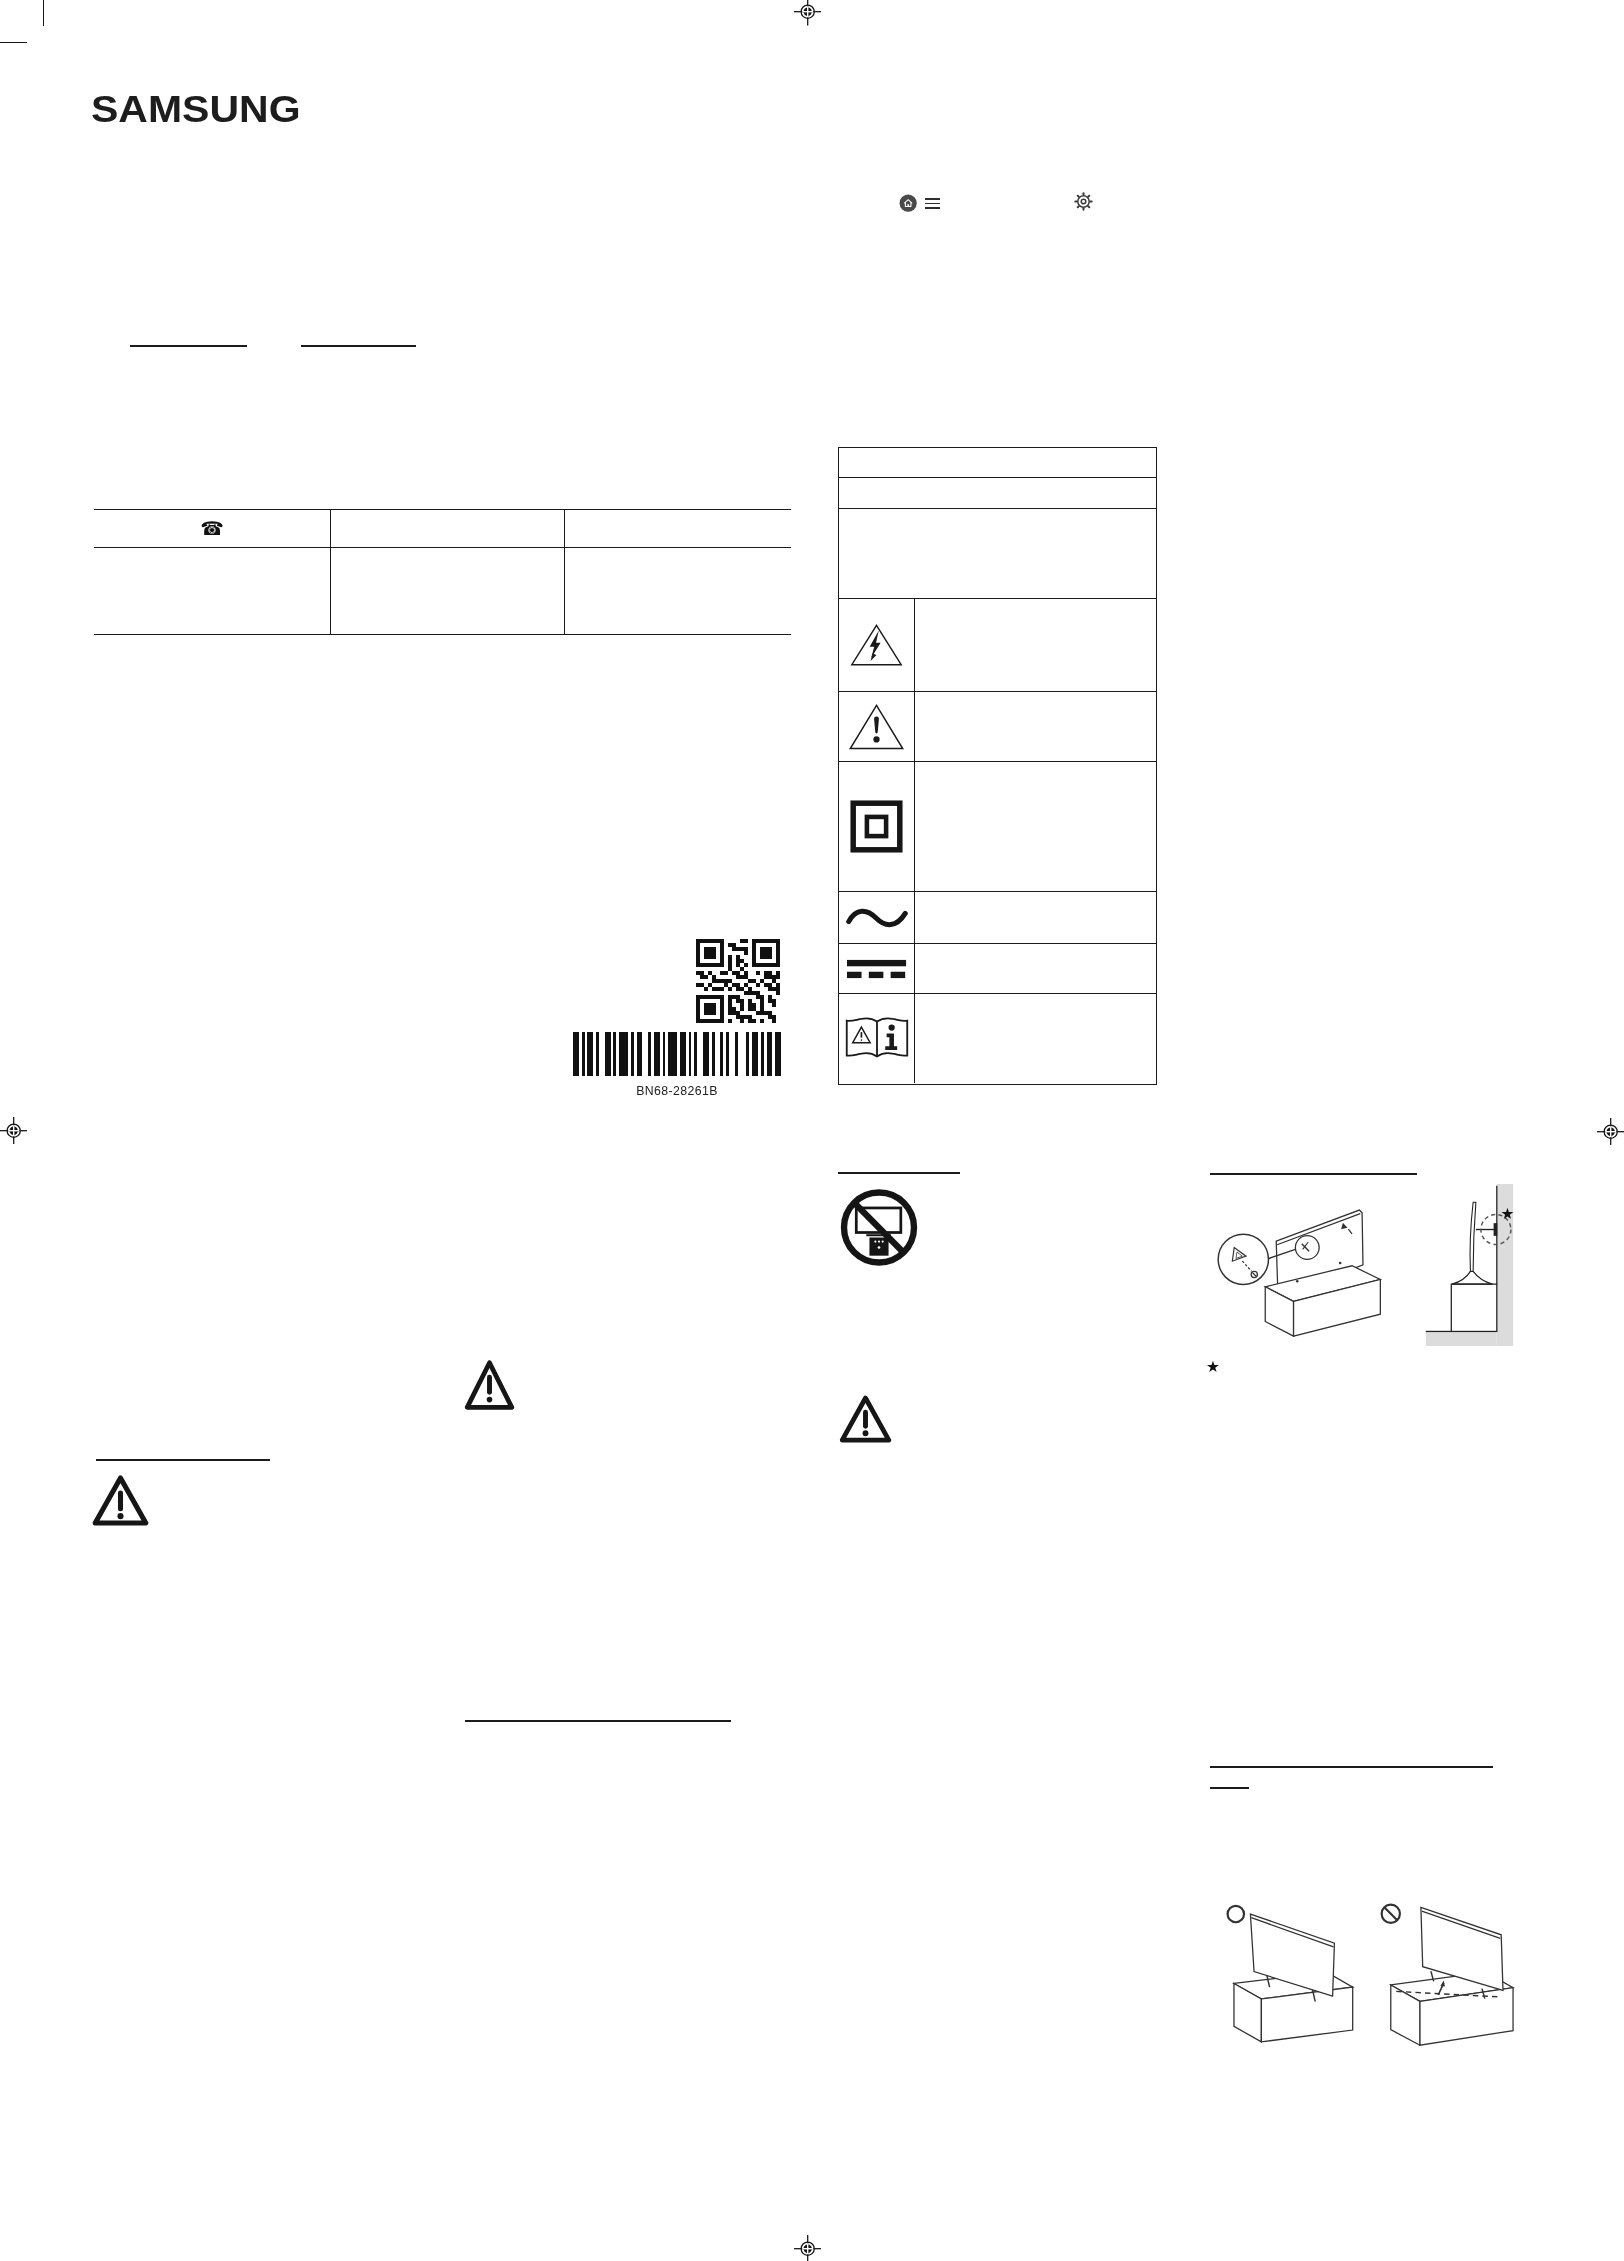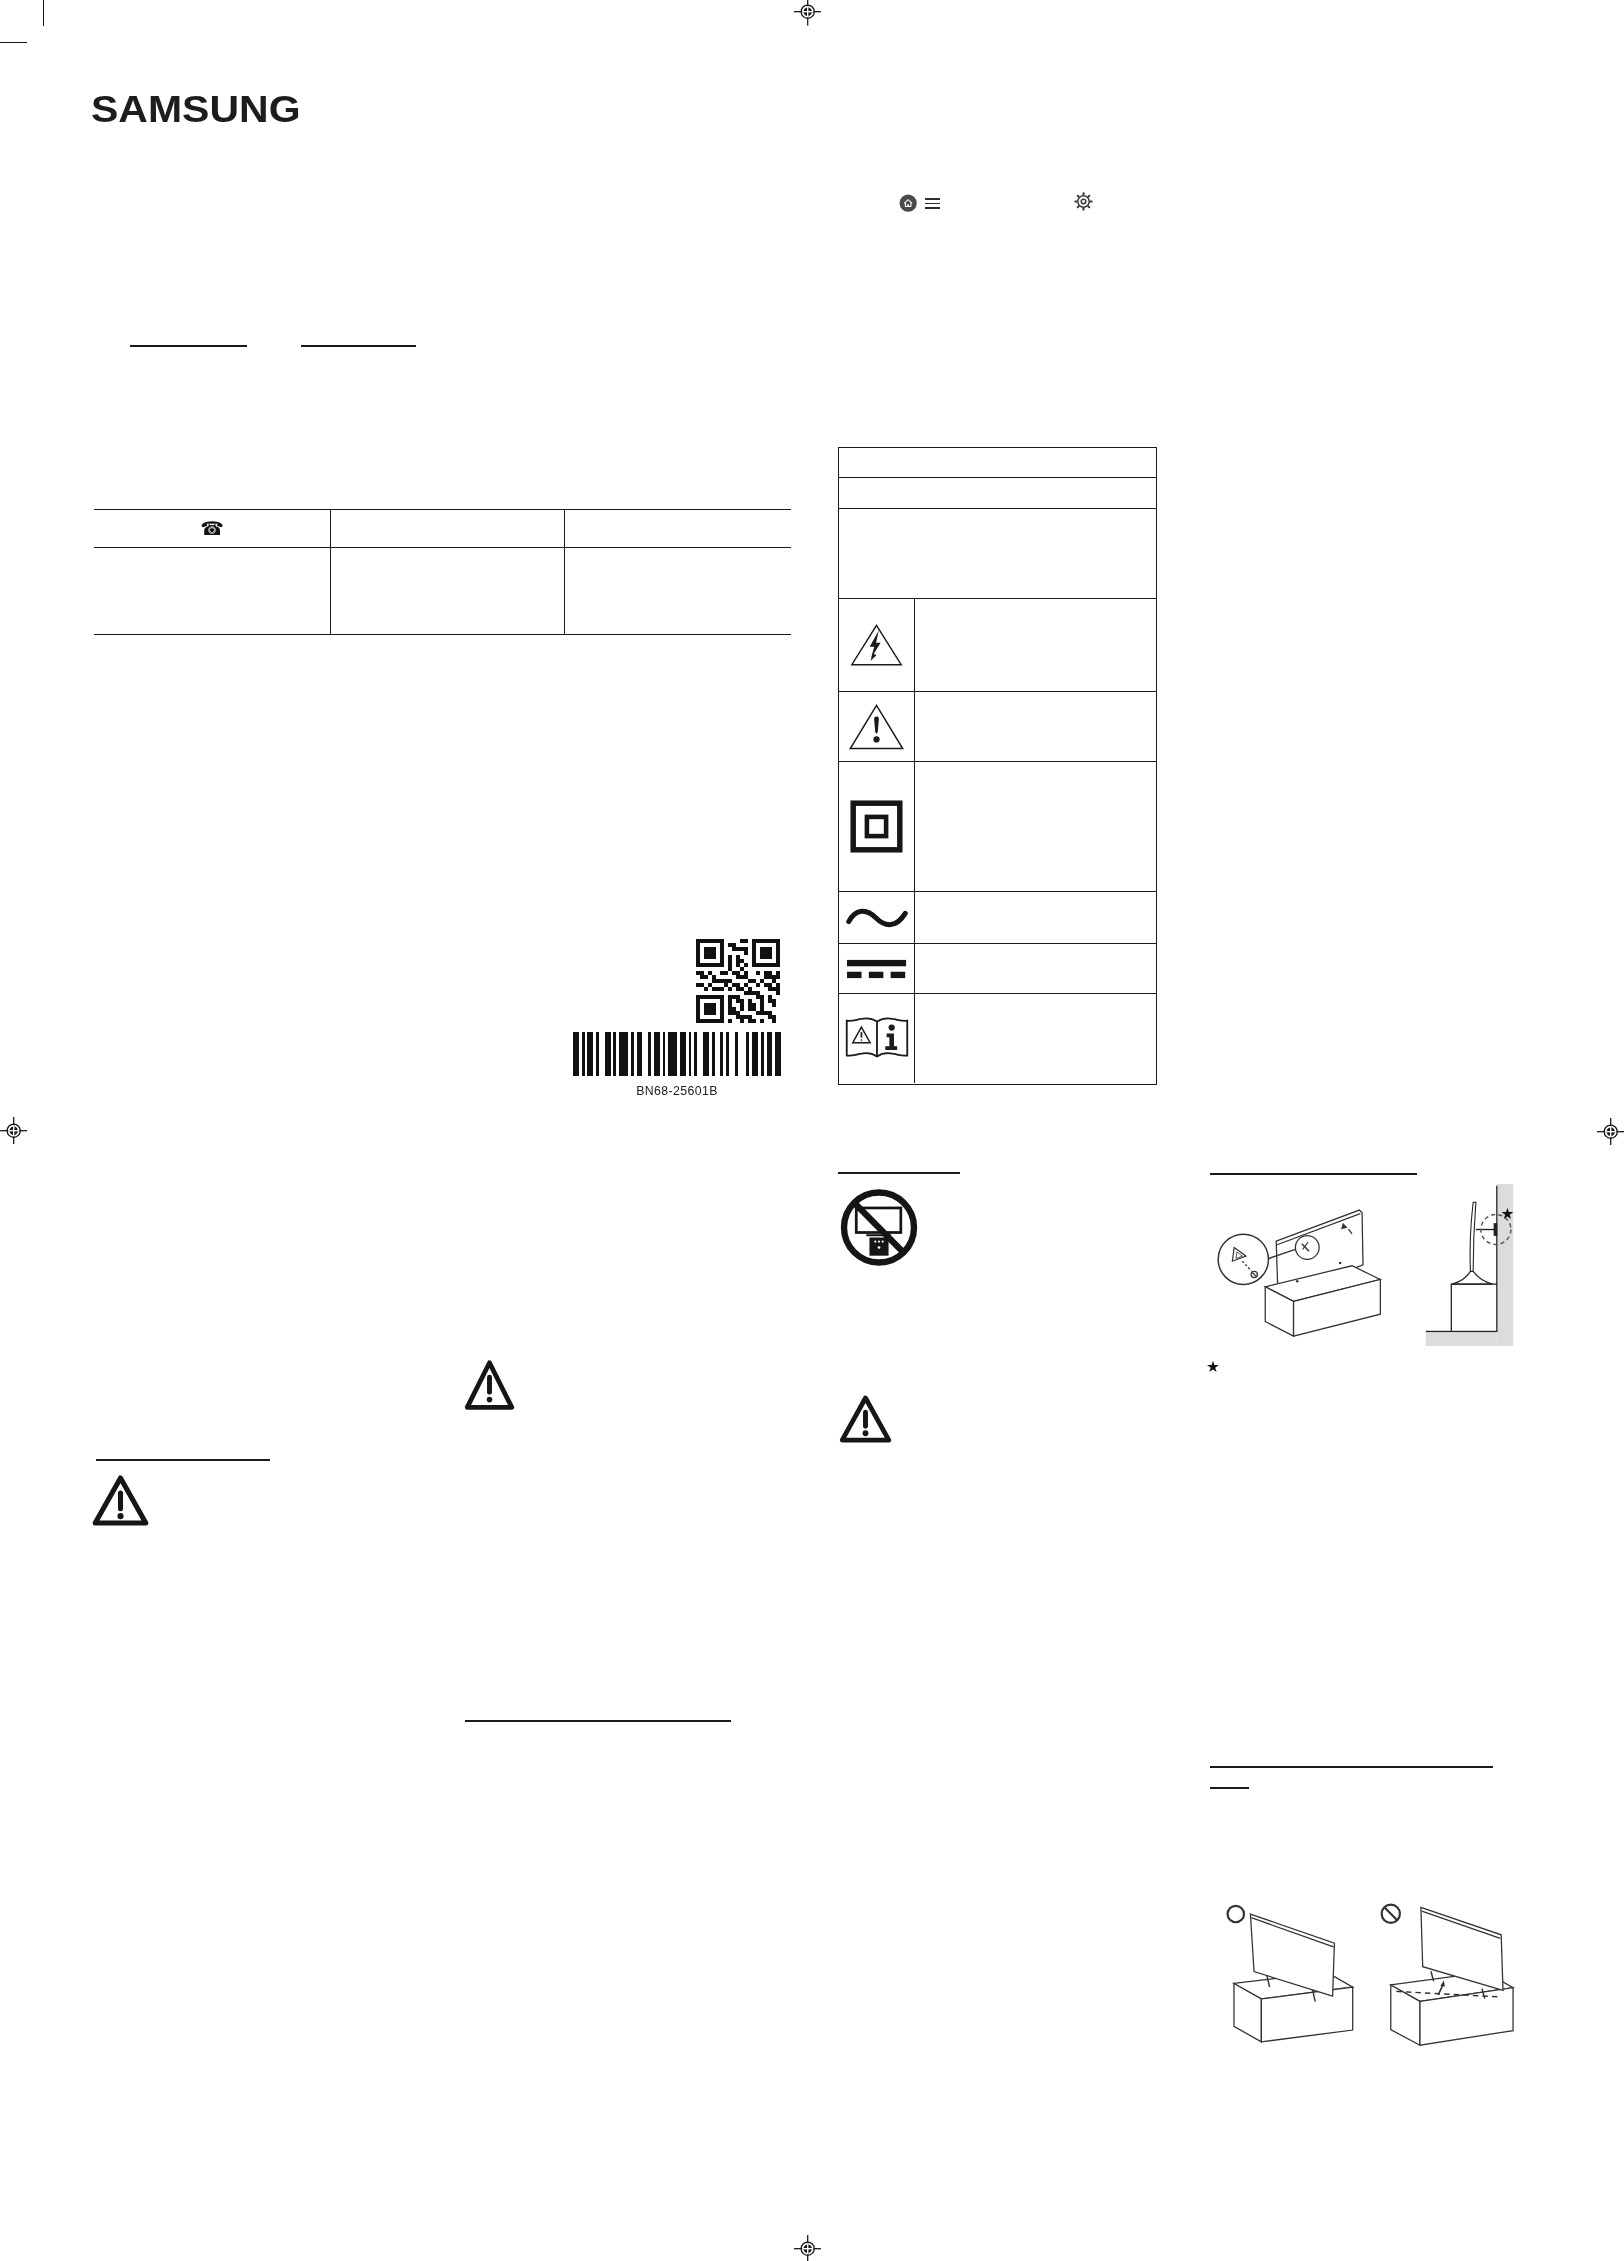--- a/index.html
+++ b/index.html
@@ -222,21 +222,21 @@
   <div class="qr">
     <svg viewBox="0 0 92 92" width="84" height="84" fill="#111" shape-rendering="crispEdges">
         <path d="M0.00,0.00h4.38v4.38h-4.38zM4.38,0.00h4.38v4.38h-4.38zM8.76,0.00h4.38v4.38h-4.38zM13.14,0.00h4.38v4.38h-4.38zM17.52,0.00h4.38v4.38h-4.38zM21.90,0.00h4.38v4.38h-4.38zM26.29,0.00h4.38v4.38h-4.38zM48.19,0.00h4.38v4.38h-4.38zM52.57,0.00h4.38v4.38h-4.38zM61.33,0.00h4.38v4.38h-4.38zM65.71,0.00h4.38v4.38h-4.38zM70.10,0.00h4.38v4.38h-4.38zM74.48,0.00h4.38v4.38h-4.38zM78.86,0.00h4.38v4.38h-4.38zM83.24,0.00h4.38v4.38h-4.38zM87.62,0.00h4.38v4.38h-4.38zM0.00,4.38h4.38v4.38h-4.38zM26.29,4.38h4.38v4.38h-4.38zM35.05,4.38h4.38v4.38h-4.38zM39.43,4.38h4.38v4.38h-4.38zM61.33,4.38h4.38v4.38h-4.38zM87.62,4.38h4.38v4.38h-4.38zM0.00,8.76h4.38v4.38h-4.38zM8.76,8.76h4.38v4.38h-4.38zM13.14,8.76h4.38v4.38h-4.38zM17.52,8.76h4.38v4.38h-4.38zM26.29,8.76h4.38v4.38h-4.38zM39.43,8.76h4.38v4.38h-4.38zM43.81,8.76h4.38v4.38h-4.38zM48.19,8.76h4.38v4.38h-4.38zM52.57,8.76h4.38v4.38h-4.38zM61.33,8.76h4.38v4.38h-4.38zM70.10,8.76h4.38v4.38h-4.38zM74.48,8.76h4.38v4.38h-4.38zM78.86,8.76h4.38v4.38h-4.38zM87.62,8.76h4.38v4.38h-4.38zM0.00,13.14h4.38v4.38h-4.38zM8.76,13.14h4.38v4.38h-4.38zM13.14,13.14h4.38v4.38h-4.38zM17.52,13.14h4.38v4.38h-4.38zM26.29,13.14h4.38v4.38h-4.38zM52.57,13.14h4.38v4.38h-4.38zM61.33,13.14h4.38v4.38h-4.38zM70.10,13.14h4.38v4.38h-4.38zM74.48,13.14h4.38v4.38h-4.38zM78.86,13.14h4.38v4.38h-4.38zM87.62,13.14h4.38v4.38h-4.38zM0.00,17.52h4.38v4.38h-4.38zM8.76,17.52h4.38v4.38h-4.38zM13.14,17.52h4.38v4.38h-4.38zM17.52,17.52h4.38v4.38h-4.38zM26.29,17.52h4.38v4.38h-4.38zM35.05,17.52h4.38v4.38h-4.38zM43.81,17.52h4.38v4.38h-4.38zM61.33,17.52h4.38v4.38h-4.38zM70.10,17.52h4.38v4.38h-4.38zM74.48,17.52h4.38v4.38h-4.38zM78.86,17.52h4.38v4.38h-4.38zM87.62,17.52h4.38v4.38h-4.38zM0.00,21.90h4.38v4.38h-4.38zM26.29,21.90h4.38v4.38h-4.38zM35.05,21.90h4.38v4.38h-4.38zM43.81,21.90h4.38v4.38h-4.38zM48.19,21.90h4.38v4.38h-4.38zM61.33,21.90h4.38v4.38h-4.38zM87.62,21.90h4.38v4.38h-4.38zM0.00,26.29h4.38v4.38h-4.38zM4.38,26.29h4.38v4.38h-4.38zM8.76,26.29h4.38v4.38h-4.38zM13.14,26.29h4.38v4.38h-4.38zM17.52,26.29h4.38v4.38h-4.38zM21.90,26.29h4.38v4.38h-4.38zM26.29,26.29h4.38v4.38h-4.38zM35.05,26.29h4.38v4.38h-4.38zM43.81,26.29h4.38v4.38h-4.38zM52.57,26.29h4.38v4.38h-4.38zM61.33,26.29h4.38v4.38h-4.38zM65.71,26.29h4.38v4.38h-4.38zM70.10,26.29h4.38v4.38h-4.38zM74.48,26.29h4.38v4.38h-4.38zM78.86,26.29h4.38v4.38h-4.38zM83.24,26.29h4.38v4.38h-4.38zM87.62,26.29h4.38v4.38h-4.38zM35.05,30.67h4.38v4.38h-4.38zM48.19,30.67h4.38v4.38h-4.38zM0.00,35.05h4.38v4.38h-4.38zM4.38,35.05h4.38v4.38h-4.38zM13.14,35.05h4.38v4.38h-4.38zM26.29,35.05h4.38v4.38h-4.38zM30.67,35.05h4.38v4.38h-4.38zM39.43,35.05h4.38v4.38h-4.38zM43.81,35.05h4.38v4.38h-4.38zM52.57,35.05h4.38v4.38h-4.38zM65.71,35.05h4.38v4.38h-4.38zM74.48,35.05h4.38v4.38h-4.38zM78.86,35.05h4.38v4.38h-4.38zM87.62,35.05h4.38v4.38h-4.38zM4.38,39.43h4.38v4.38h-4.38zM8.76,39.43h4.38v4.38h-4.38zM17.52,39.43h4.38v4.38h-4.38zM43.81,39.43h4.38v4.38h-4.38zM48.19,39.43h4.38v4.38h-4.38zM52.57,39.43h4.38v4.38h-4.38zM74.48,39.43h4.38v4.38h-4.38zM78.86,39.43h4.38v4.38h-4.38zM83.24,39.43h4.38v4.38h-4.38zM87.62,39.43h4.38v4.38h-4.38zM17.52,43.81h4.38v4.38h-4.38zM21.90,43.81h4.38v4.38h-4.38zM26.29,43.81h4.38v4.38h-4.38zM30.67,43.81h4.38v4.38h-4.38zM35.05,43.81h4.38v4.38h-4.38zM56.95,43.81h4.38v4.38h-4.38zM61.33,43.81h4.38v4.38h-4.38zM70.10,43.81h4.38v4.38h-4.38zM83.24,43.81h4.38v4.38h-4.38zM0.00,48.19h4.38v4.38h-4.38zM4.38,48.19h4.38v4.38h-4.38zM13.14,48.19h4.38v4.38h-4.38zM30.67,48.19h4.38v4.38h-4.38zM39.43,48.19h4.38v4.38h-4.38zM43.81,48.19h4.38v4.38h-4.38zM52.57,48.19h4.38v4.38h-4.38zM65.71,48.19h4.38v4.38h-4.38zM74.48,48.19h4.38v4.38h-4.38zM78.86,48.19h4.38v4.38h-4.38zM87.62,48.19h4.38v4.38h-4.38zM8.76,52.57h4.38v4.38h-4.38zM17.52,52.57h4.38v4.38h-4.38zM21.90,52.57h4.38v4.38h-4.38zM26.29,52.57h4.38v4.38h-4.38zM35.05,52.57h4.38v4.38h-4.38zM43.81,52.57h4.38v4.38h-4.38zM48.19,52.57h4.38v4.38h-4.38zM56.95,52.57h4.38v4.38h-4.38zM78.86,52.57h4.38v4.38h-4.38zM83.24,52.57h4.38v4.38h-4.38zM87.62,52.57h4.38v4.38h-4.38zM52.57,56.95h4.38v4.38h-4.38zM56.95,56.95h4.38v4.38h-4.38zM61.33,56.95h4.38v4.38h-4.38zM65.71,56.95h4.38v4.38h-4.38zM87.62,56.95h4.38v4.38h-4.38zM0.00,61.33h4.38v4.38h-4.38zM4.38,61.33h4.38v4.38h-4.38zM8.76,61.33h4.38v4.38h-4.38zM13.14,61.33h4.38v4.38h-4.38zM17.52,61.33h4.38v4.38h-4.38zM21.90,61.33h4.38v4.38h-4.38zM26.29,61.33h4.38v4.38h-4.38zM35.05,61.33h4.38v4.38h-4.38zM39.43,61.33h4.38v4.38h-4.38zM43.81,61.33h4.38v4.38h-4.38zM65.71,61.33h4.38v4.38h-4.38zM70.10,61.33h4.38v4.38h-4.38zM78.86,61.33h4.38v4.38h-4.38zM0.00,65.71h4.38v4.38h-4.38zM26.29,65.71h4.38v4.38h-4.38zM35.05,65.71h4.38v4.38h-4.38zM43.81,65.71h4.38v4.38h-4.38zM48.19,65.71h4.38v4.38h-4.38zM56.95,65.71h4.38v4.38h-4.38zM70.10,65.71h4.38v4.38h-4.38zM78.86,65.71h4.38v4.38h-4.38zM83.24,65.71h4.38v4.38h-4.38zM0.00,70.10h4.38v4.38h-4.38zM8.76,70.10h4.38v4.38h-4.38zM13.14,70.10h4.38v4.38h-4.38zM17.52,70.10h4.38v4.38h-4.38zM26.29,70.10h4.38v4.38h-4.38zM35.05,70.10h4.38v4.38h-4.38zM48.19,70.10h4.38v4.38h-4.38zM56.95,70.10h4.38v4.38h-4.38zM61.33,70.10h4.38v4.38h-4.38zM70.10,70.10h4.38v4.38h-4.38zM83.24,70.10h4.38v4.38h-4.38zM0.00,74.48h4.38v4.38h-4.38zM8.76,74.48h4.38v4.38h-4.38zM13.14,74.48h4.38v4.38h-4.38zM17.52,74.48h4.38v4.38h-4.38zM26.29,74.48h4.38v4.38h-4.38zM35.05,74.48h4.38v4.38h-4.38zM39.43,74.48h4.38v4.38h-4.38zM48.19,74.48h4.38v4.38h-4.38zM56.95,74.48h4.38v4.38h-4.38zM61.33,74.48h4.38v4.38h-4.38zM70.10,74.48h4.38v4.38h-4.38zM0.00,78.86h4.38v4.38h-4.38zM8.76,78.86h4.38v4.38h-4.38zM13.14,78.86h4.38v4.38h-4.38zM17.52,78.86h4.38v4.38h-4.38zM26.29,78.86h4.38v4.38h-4.38zM35.05,78.86h4.38v4.38h-4.38zM39.43,78.86h4.38v4.38h-4.38zM43.81,78.86h4.38v4.38h-4.38zM65.71,78.86h4.38v4.38h-4.38zM70.10,78.86h4.38v4.38h-4.38zM74.48,78.86h4.38v4.38h-4.38zM78.86,78.86h4.38v4.38h-4.38zM0.00,83.24h4.38v4.38h-4.38zM26.29,83.24h4.38v4.38h-4.38zM43.81,83.24h4.38v4.38h-4.38zM48.19,83.24h4.38v4.38h-4.38zM52.57,83.24h4.38v4.38h-4.38zM56.95,83.24h4.38v4.38h-4.38zM78.86,83.24h4.38v4.38h-4.38zM83.24,83.24h4.38v4.38h-4.38zM0.00,87.62h4.38v4.38h-4.38zM4.38,87.62h4.38v4.38h-4.38zM8.76,87.62h4.38v4.38h-4.38zM13.14,87.62h4.38v4.38h-4.38zM17.52,87.62h4.38v4.38h-4.38zM21.90,87.62h4.38v4.38h-4.38zM26.29,87.62h4.38v4.38h-4.38zM35.05,87.62h4.38v4.38h-4.38zM48.19,87.62h4.38v4.38h-4.38zM56.95,87.62h4.38v4.38h-4.38zM61.33,87.62h4.38v4.38h-4.38zM70.10,87.62h4.38v4.38h-4.38zM83.24,87.62h4.38v4.38h-4.38z"></path>
       </svg>
   </div>
   <div class="barcode">
     <svg viewBox="0 0 228 48" width="208" height="44" fill="#111" shape-rendering="crispEdges">
         <path d="M0.00,0h6.33v48h-6.33zM9.50,0h3.17v48h-3.17zM15.83,0h6.33v48h-6.33zM25.33,0h3.17v48h-3.17zM34.83,0h6.33v48h-6.33zM44.33,0h3.17v48h-3.17zM50.67,0h9.50v48h-9.50zM63.33,0h3.17v48h-3.17zM69.67,0h6.33v48h-6.33zM82.33,0h3.17v48h-3.17zM88.67,0h6.33v48h-6.33zM98.17,0h3.17v48h-3.17zM104.50,0h9.50v48h-9.50zM117.17,0h6.33v48h-6.33zM126.67,0h3.17v48h-3.17zM133.00,0h3.17v48h-3.17zM142.50,0h6.33v48h-6.33zM152.00,0h3.17v48h-3.17zM161.50,0h3.17v48h-3.17zM167.83,0h3.17v48h-3.17zM177.33,0h3.17v48h-3.17zM190.00,0h3.17v48h-3.17zM196.33,0h6.33v48h-6.33zM205.83,0h3.17v48h-3.17zM212.17,0h6.33v48h-6.33zM221.67,0h6.33v48h-6.33z"></path>
       </svg>
   </div>
-  <div class="partnum">BN68-25601B</div>
+  <div class="partnum">BN68-28261B</div>
 
   <div class="uline" style="left:96px;top:1459px;width:174px;"></div>
   <div class="abs" style="left:92px;top:1472px;">
     <svg viewBox="0 0 62 62" width="57" height="57">
       <path d="M31 6.5 L58.5 55.5 L3.5 55.5 Z" fill="none" stroke="#161616" stroke-width="5.5" stroke-linejoin="round"></path>
       <line x1="31" y1="23" x2="31" y2="40" stroke="#161616" stroke-width="5.5" stroke-linecap="round"></line>
       <circle cx="31" cy="48" r="3.3" fill="#161616"></circle>
     </svg>
   </div>
   <div class="abs" style="left:464px;top:1357px;">

